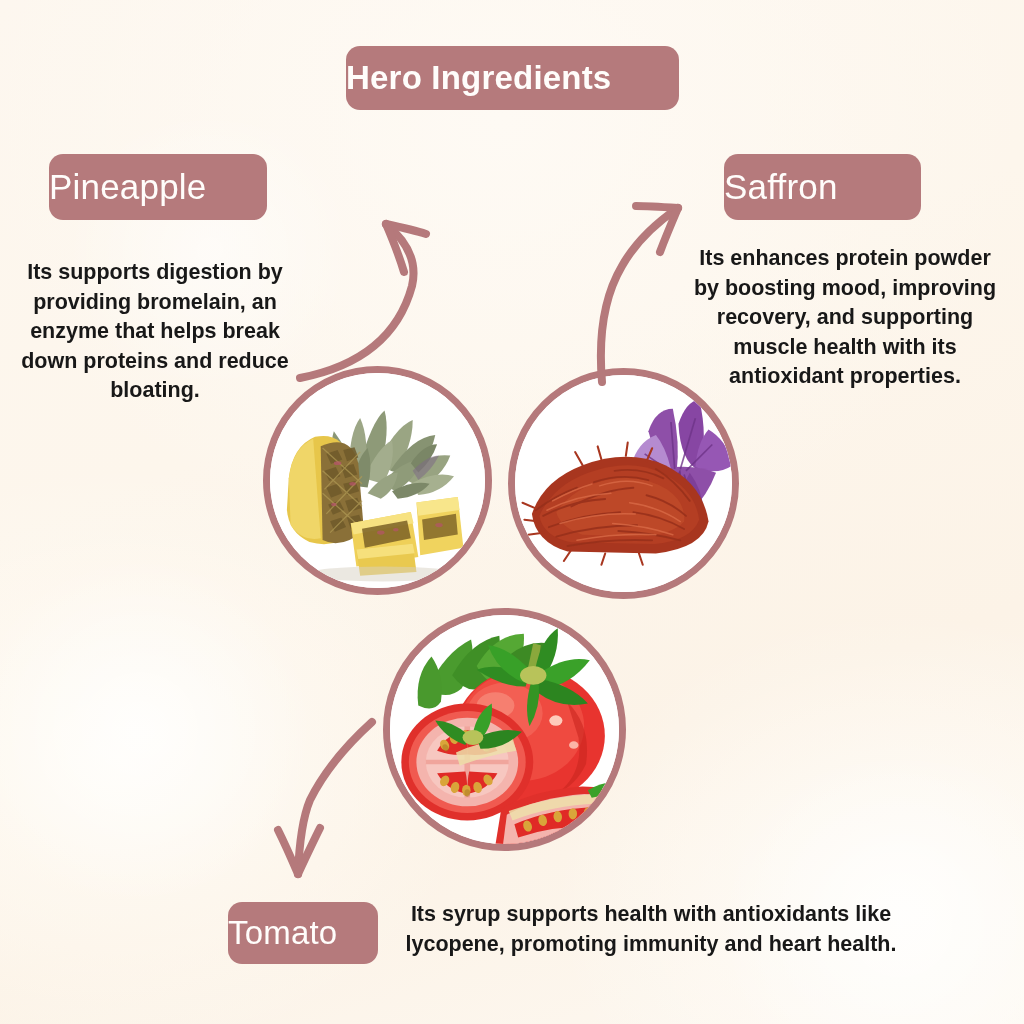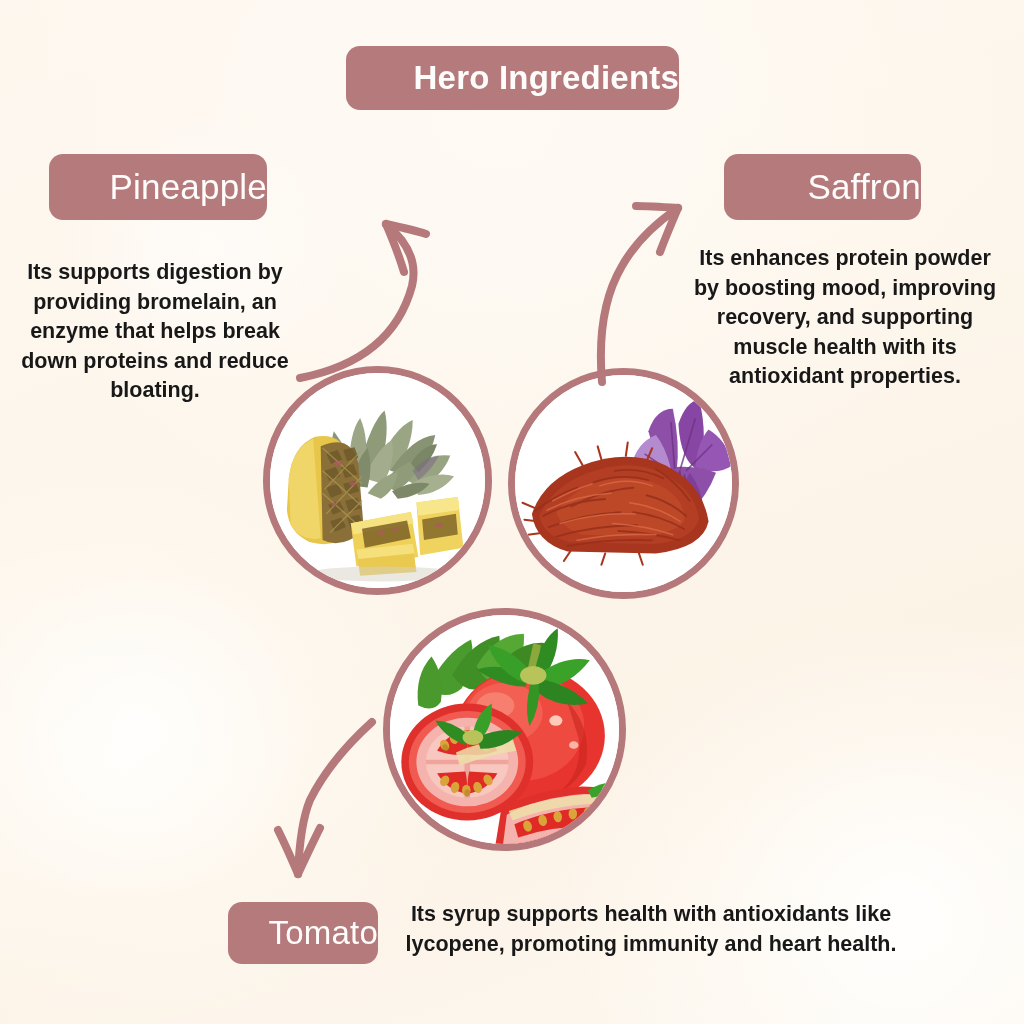--- a/index.html
+++ b/index.html
@@ -32,21 +32,21 @@
   }
 
   
   .badge {
     position: absolute;
     background: #b57a7c;
     color: #fffdfb;
     border-radius: 14px;
     display: flex;
     align-items: center;
-    justify-content: flex-end;
+    justify-content: flex-start;
     letter-spacing: 0.2px;
     box-sizing: border-box;
     text-align: center;
   }
   #badge-title {
     left: 346px;
     top: 46px;
     width: 333px;
     height: 64px;
     font-size: 33px;
@@ -68,21 +68,20 @@
     font-size: 35px;
     font-weight: 400;
   }
   #badge-tomato {
     left: 228px;
     top: 902px;
     width: 150px;
     height: 62px;
     font-size: 33px;
     font-weight: 400;
-    padding-left: 40px;
   }
 
   
   .desc {
     position: absolute;
     color: #181818;
     font-size: 21.5px;
     font-weight: 600;
     line-height: 29.5px;
     text-align: center;

